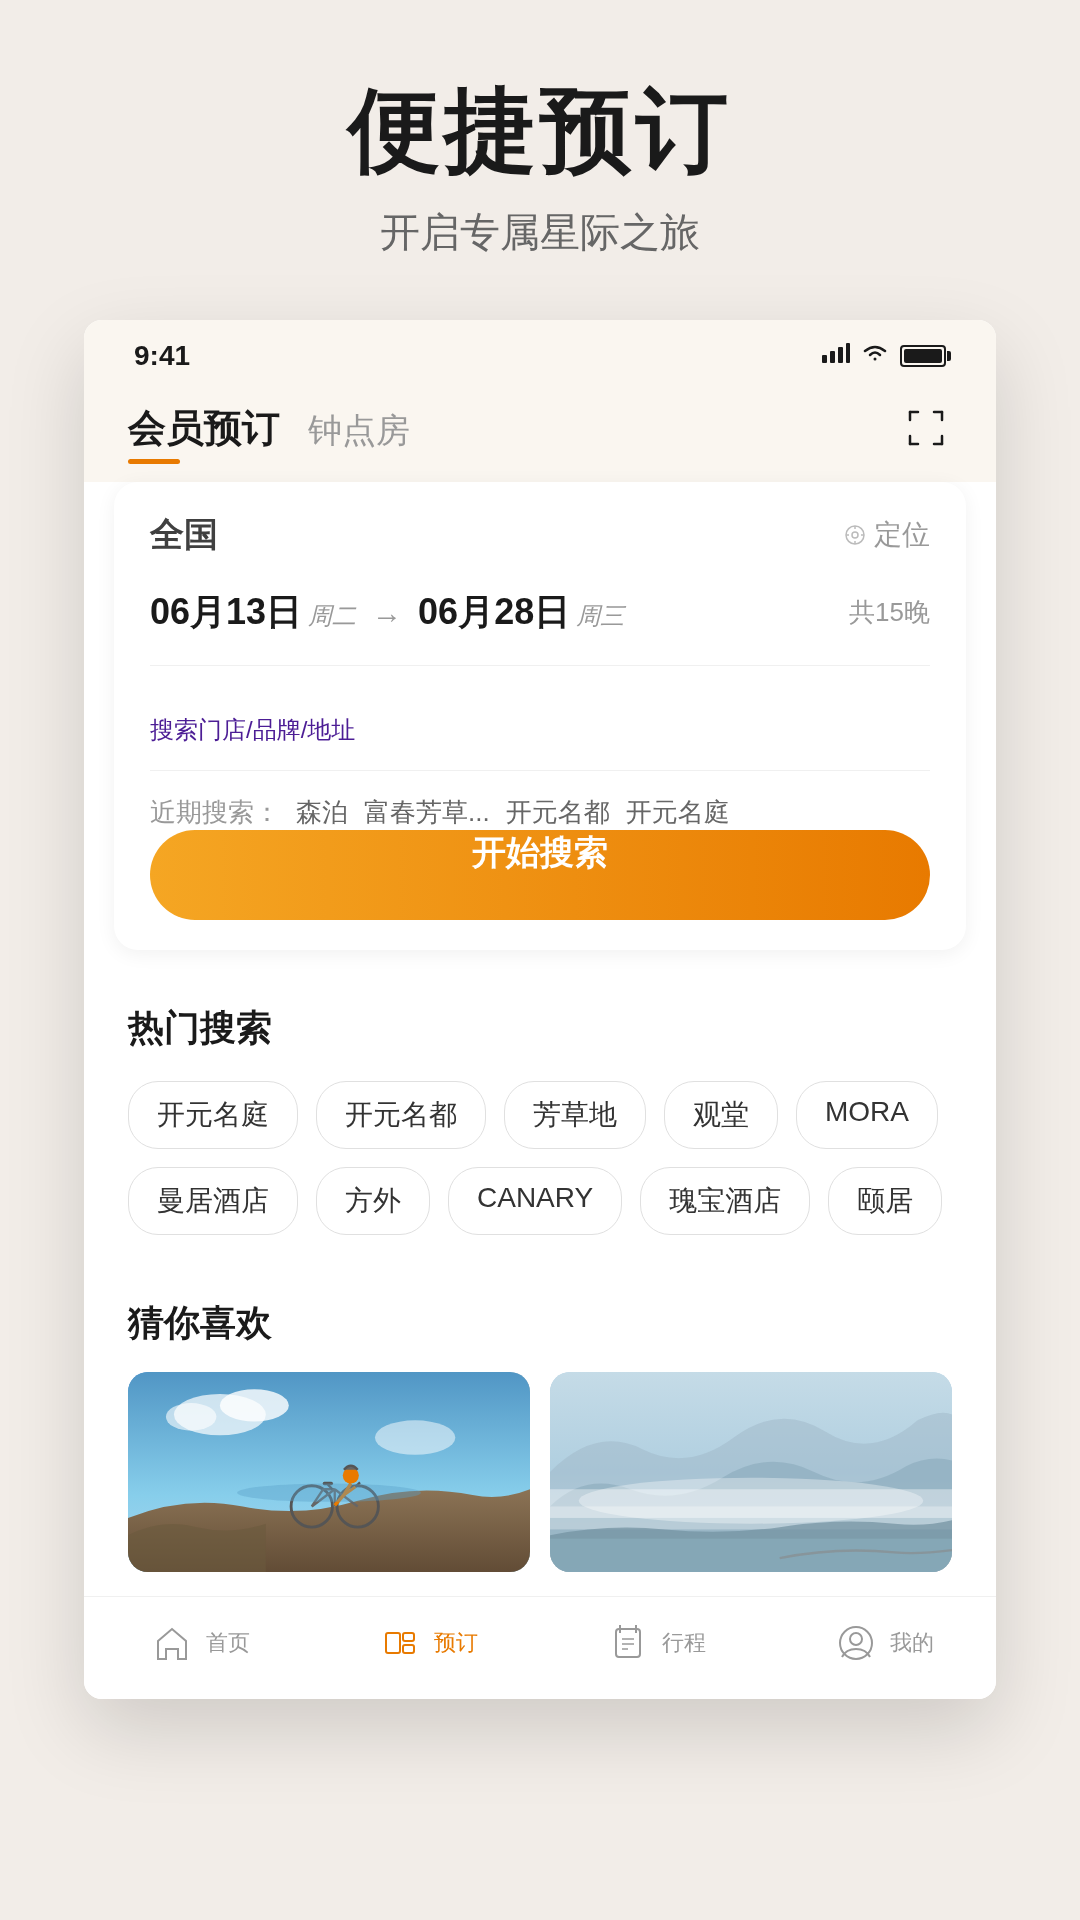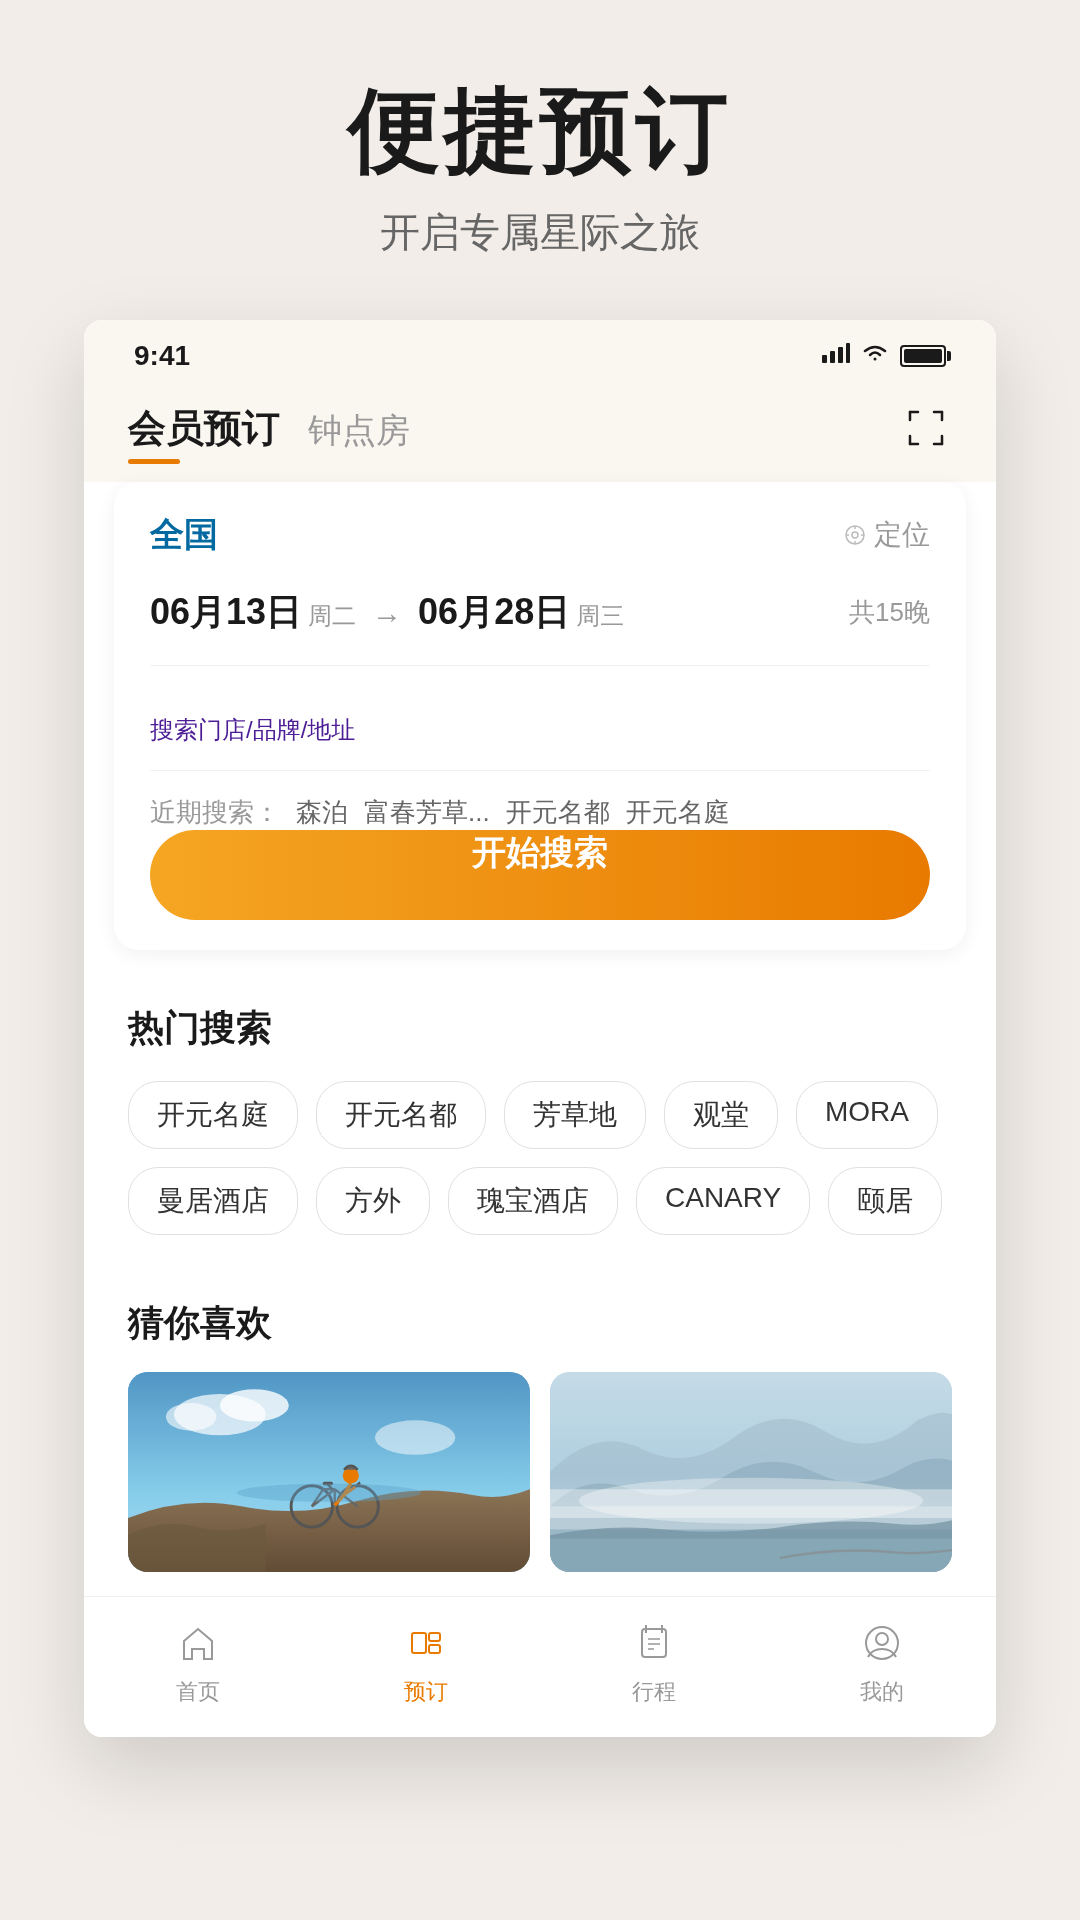--- a/index.html
+++ b/index.html
@@ -165,21 +165,21 @@
     .location-row {
       display: flex;
       justify-content: space-between;
       align-items: center;
       margin-bottom: 30px;
     }
 
     .location-text {
       font-size: 34px;
       font-weight: 600;
-      color: #0369a1;
+      color: #404040;
     }
 
     .location-btn {
       display: flex;
       align-items: center;
       gap: 8px;
       color: #999;
       font-size: 28px;
     }
 
@@ -310,21 +310,21 @@
       border-top: 1px solid #f0f0f0;
       display: flex;
       justify-content: space-around;
       align-items: center;
       padding: 20px 0 30px;
       margin-top: 24px;
     }
 
     .nav-item {
       display: flex;
-      flex-direction: column;
+      flex-direction: row;
       align-items: center;
       gap: 8px;
       cursor: pointer;
     }
 
     .nav-icon {
       width: 52px;
       height: 52px;
       display: flex;
       align-items: center;
@@ -349,20 +349,21 @@
 
     .date-number {
       font-size: 36px;
       font-weight: 600;
       color: #1a1a1a;
     }
 
     .date-weekday {
       font-size: 24px;
       color: #999;
+      font-style: italic;
     }
 
     .date-full-row {
       display: flex;
       align-items: center;
       justify-content: space-between;
       width: 100%;
     }
 
     .nights-badge {
@@ -475,22 +476,22 @@
   <div class="section">
     <div class="section-title">热门搜索</div>
     <div class="tags-container">
     <div class="tag">开元名庭</div>
         <div class="tag">开元名都</div>
         <div class="tag">芳草地</div>
         <div class="tag">观堂</div>
         <div class="tag">MORA</div>
         <div class="tag">曼居酒店</div>
         <div class="tag">方外</div>
+        <div class="tag">CANARY</div>
         <div class="tag">瑰宝酒店</div>
-        <div class="tag">CANARY</div>
         <div class="tag">颐居</div>
       </div>
   </div>
 
   <div class="recommend-section">
     <div class="recommend-title">猜你喜欢</div>
     <div class="cards-row">
       <div class="rec-card rec-card-cycling">
         
         <svg width="100%" height="100%" viewBox="0 0 350 200" preserveAspectRatio="xMidYMid slice">

